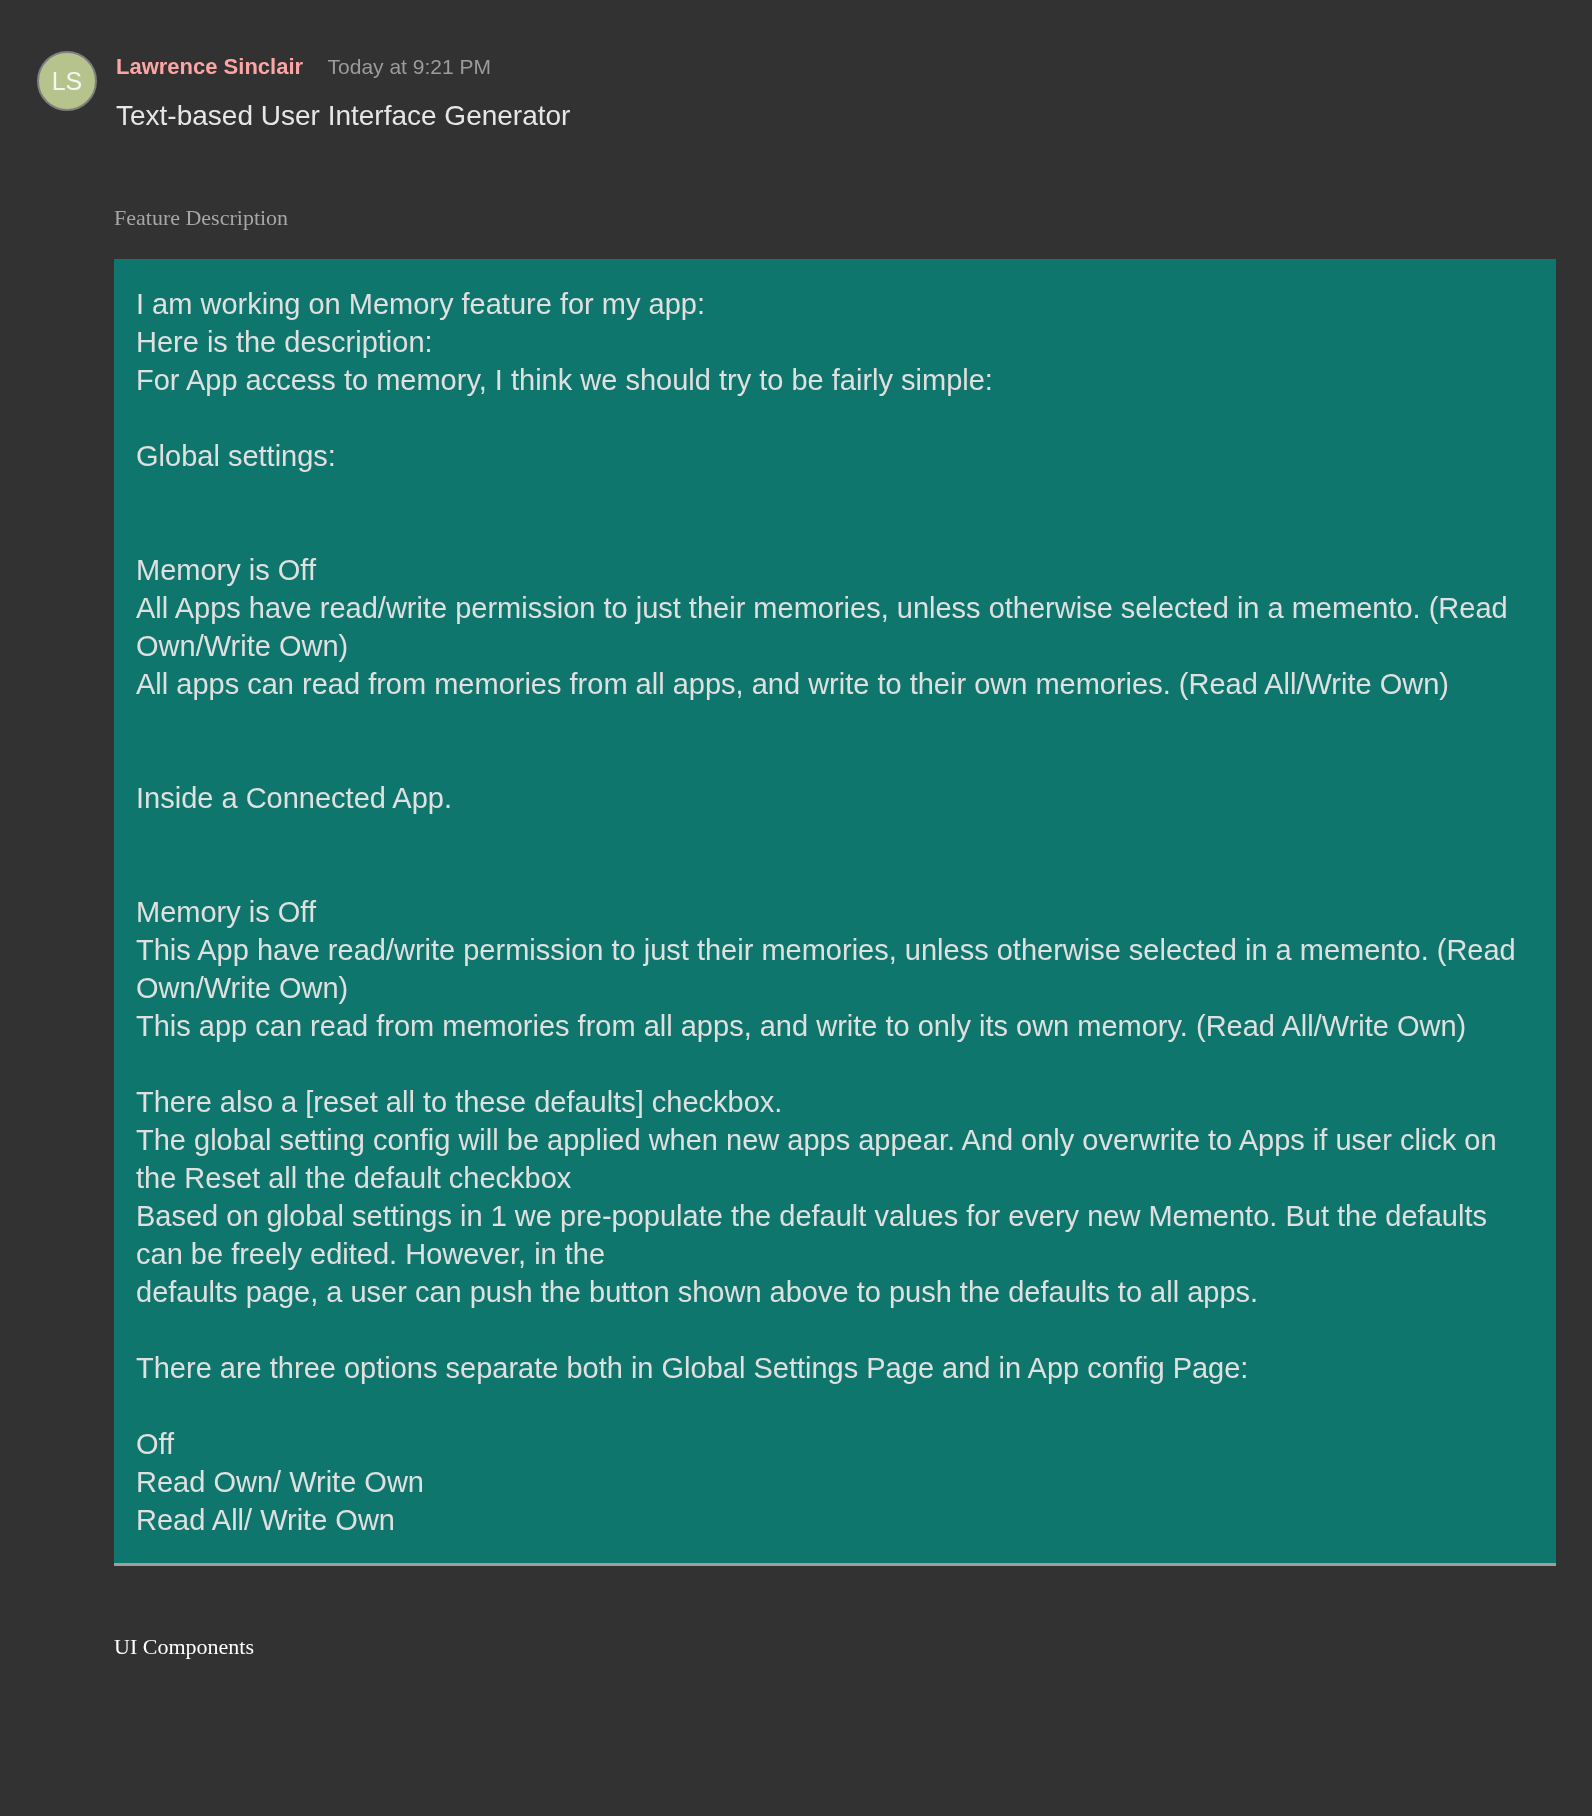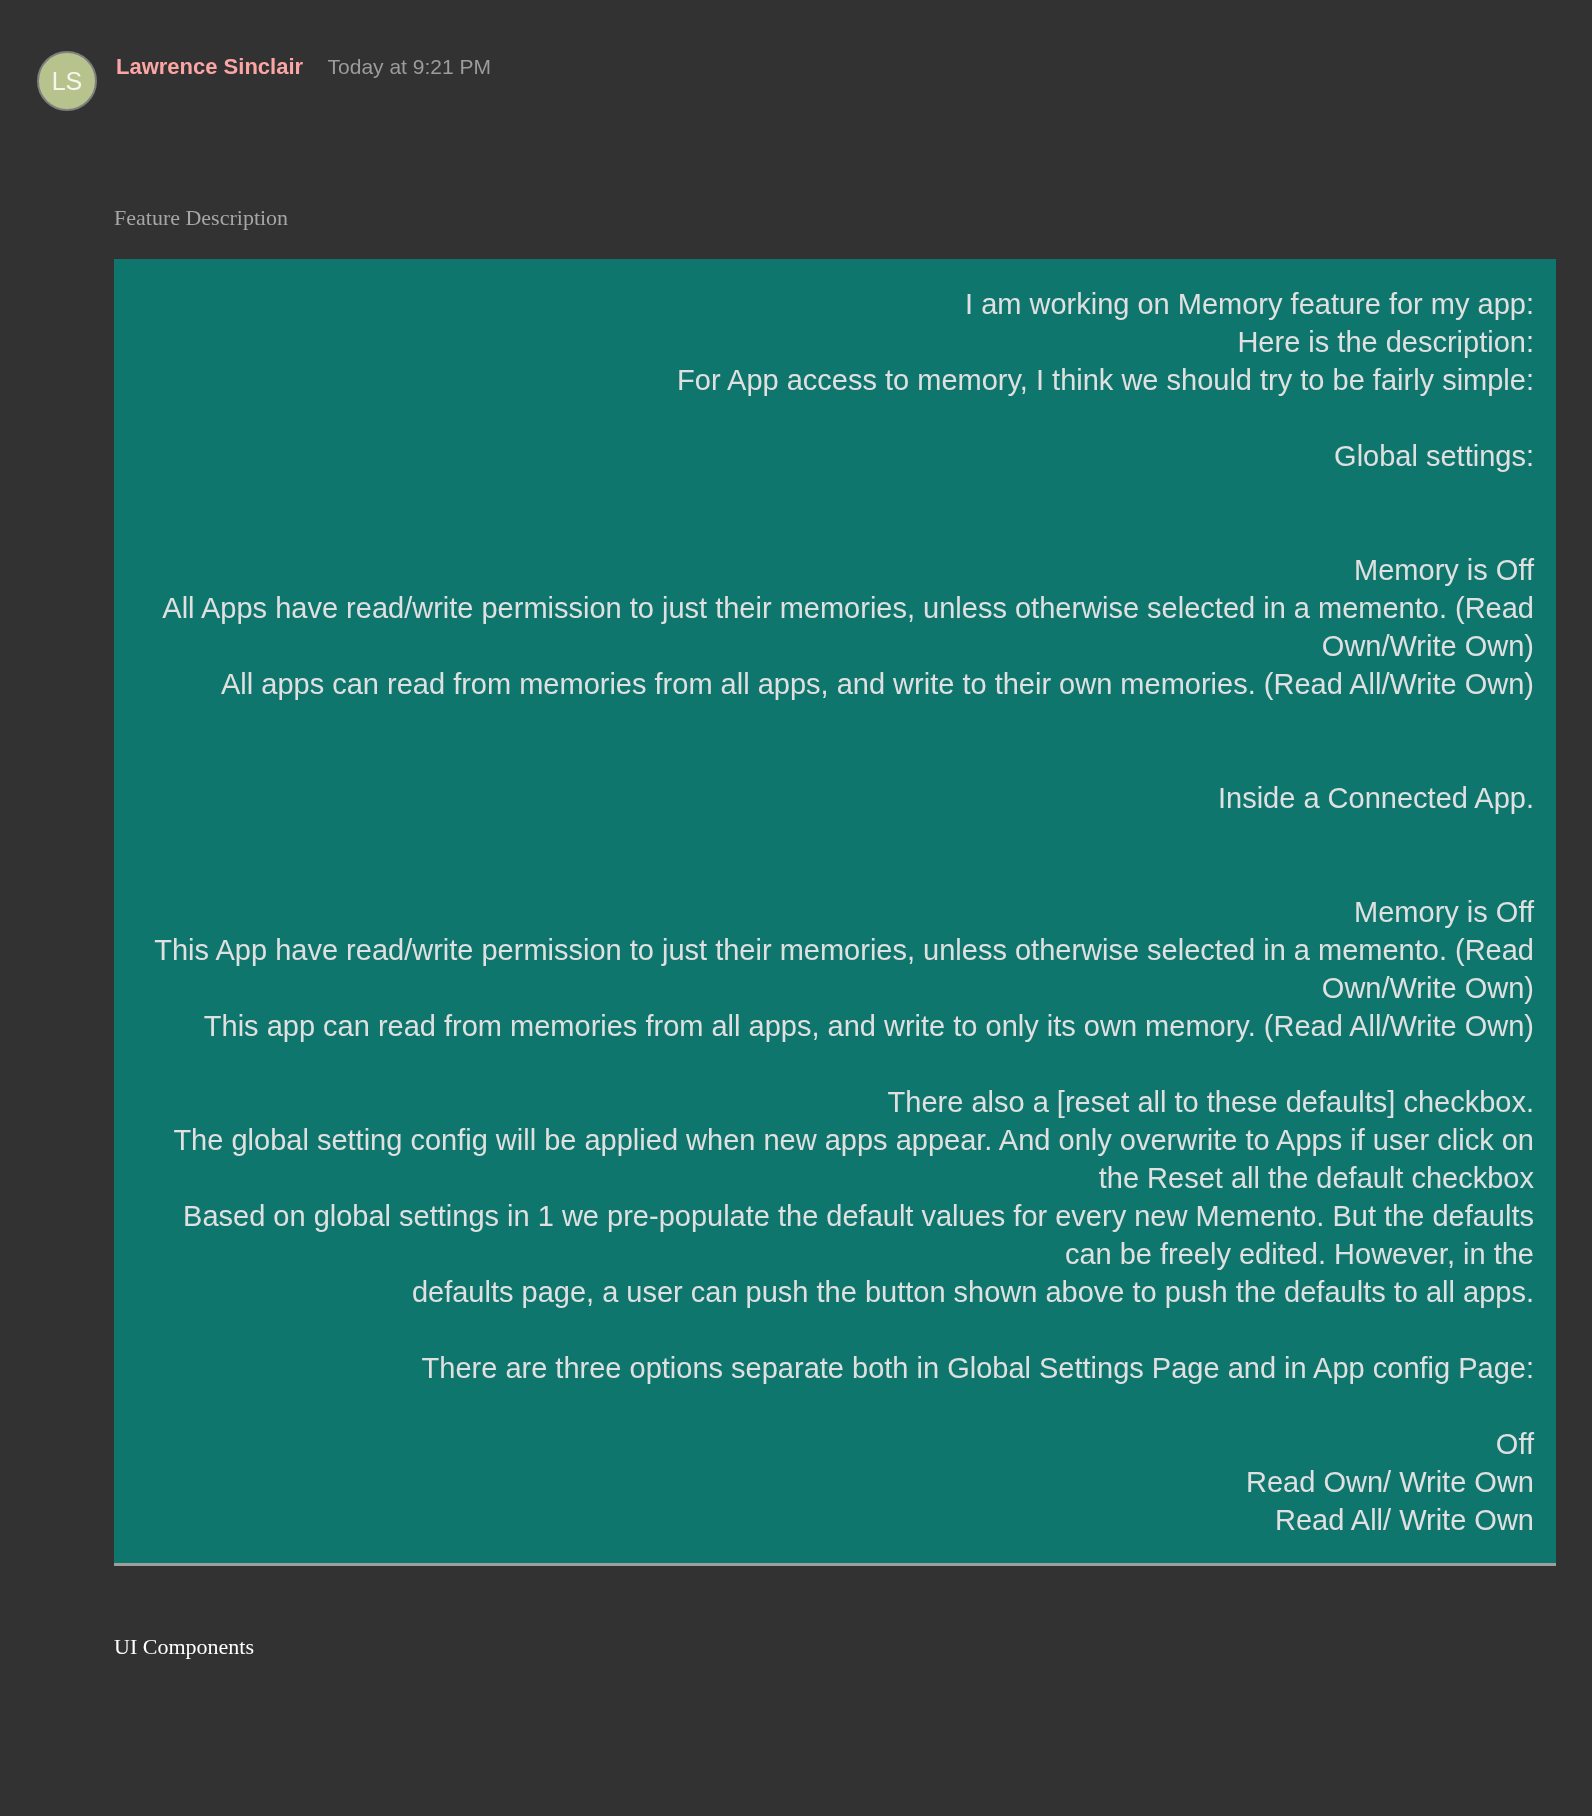--- a/index.html
+++ b/index.html
@@ -4,21 +4,21 @@
 <style>
   html, body {
     margin: 0;
     padding: 0;
     width: 1592px;
     height: 1816px;
     background: #323232;
     font-family: "Liberation Sans", sans-serif;
     overflow: hidden;
   }
-  .page { position: relative; width: 1592px; height: 1816px; text-align: right; }
+  .page { position: relative; width: 1592px; height: 1816px; }
 
   
   .avatar {
     position: absolute;
     left: 37px; top: 51px;
     width: 60px; height: 60px;
     border-radius: 50%;
     background: #b6c38c;
     border: 2px solid #7e7e7e;
     box-sizing: border-box;
@@ -95,20 +95,21 @@
 
   <div class="avatar" style="background: rgb(182, 195, 140);">
     <span style="color: rgb(246, 246, 238);">LS</span>
   </div>
 
   <div class="byline">
     <span class="author">Lawrence Sinclair</span>
     <span class="timestamp" style="color: rgb(156, 156, 156);">Today at 9:21 PM</span>
   </div>
 
+  <div class="msg-title">Text-based User Interface Generator</div>
 
   <div class="section-label label-feature" style="color: rgb(166, 166, 166);">Feature Description</div>
 
   <div class="panel panel-feature" style="background: #0f766e; border-bottom-color: rgb(158, 158, 158); color: rgb(224, 224, 224);">
     <div class="panel-text">I am working on Memory feature for my app:
 Here is the description:
 For App access to memory, I think we should try to be fairly simple:
 
 Global settings:
 

